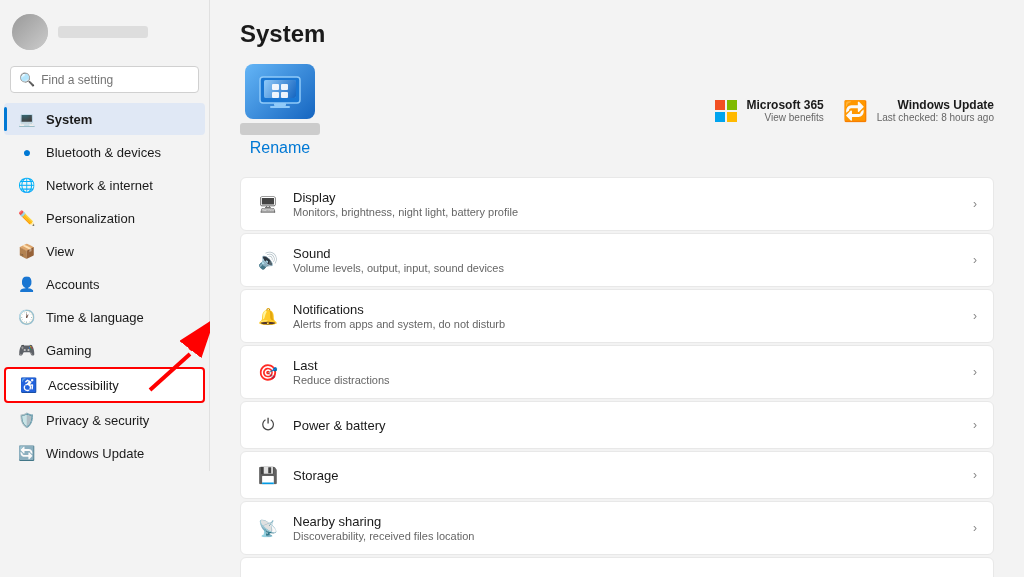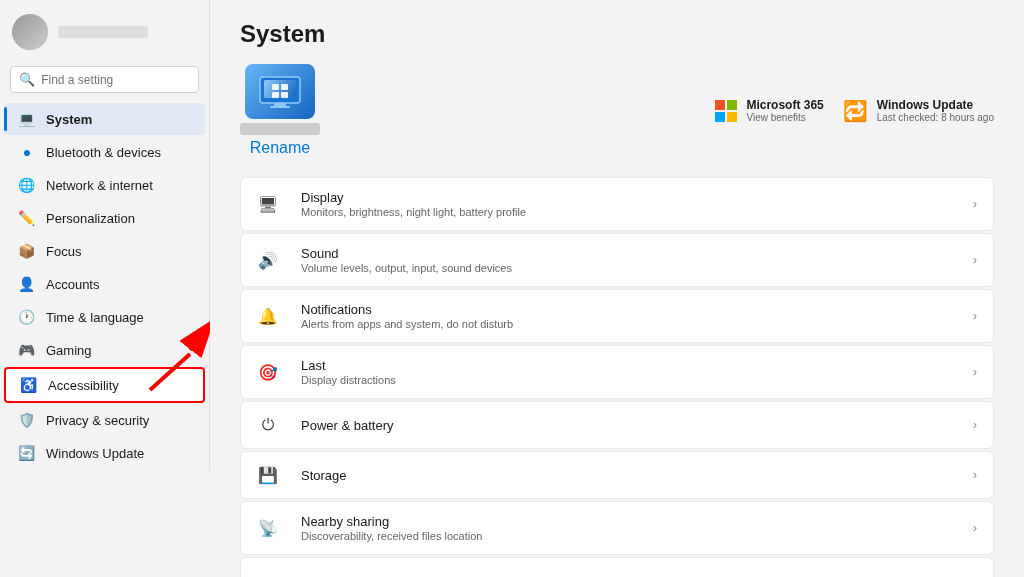--- a/index.html
+++ b/index.html
@@ -156,21 +156,21 @@
       align-items: center;
       gap: 8px;
       font-size: 12px;
       color: #1a1a1a;
     }
     .ms365-icon {
       width: 24px; height: 24px;
       display: flex; align-items: center; justify-content: center;
     }
     .action-texts {
-      display: flex; flex-direction: column;
+      display: flex; flex-direction: column; align-items: flex-end;
     }
     .action-title {
       font-size: 12px;
       font-weight: 600;
     }
     .action-sub {
       font-size: 10px;
       color: #666;
     }
     
@@ -195,21 +195,20 @@
       height: 22px;
       display: flex;
       align-items: center;
       justify-content: center;
       font-size: 16px;
       color: #444;
       flex-shrink: 0;
     }
     .settings-item-text {
       flex: 1;
-      margin-left: 8px;
     }
     .settings-item-title {
       font-size: 13px;
       font-weight: 500;
       color: #1a1a1a;
     }
     .settings-item-sub {
       font-size: 11px;
       color: #666;
       margin-top: 1px;
@@ -268,21 +267,21 @@
           <span class="nav-label">Network &amp; internet</span>
         </div>
 
         <div class="nav-item">
           <span class="nav-icon">✏️</span>
           <span class="nav-label">Personalization</span>
         </div>
 
         <div class="nav-item">
           <span class="nav-icon">📦</span>
-          <span class="nav-label">Focus</span>
+          <span class="nav-label">View</span>
         </div>
 
         <div class="nav-item">
           <span class="nav-icon">👤</span>
           <span class="nav-label">Accounts</span>
         </div>
 
         <div class="nav-item">
           <span class="nav-icon">🕐</span>
           <span class="nav-label">Time &amp; language</span>
@@ -406,21 +405,21 @@
           <div class="settings-item-title">Notifications</div>
           <div class="settings-item-sub">Alerts from apps and system, do not disturb</div>
         </div>
         <div class="settings-item-chevron">›</div>
       </div>
 
       <div class="settings-item">
         <div class="settings-item-icon">🎯</div>
         <div class="settings-item-text">
           <div class="settings-item-title">Last</div>
-          <div class="settings-item-sub">Display distractions</div>
+          <div class="settings-item-sub">Reduce distractions</div>
         </div>
         <div class="settings-item-chevron">›</div>
       </div>
 
       <div class="settings-item">
         <div class="settings-item-icon">⏻</div>
         <div class="settings-item-text">
           <div class="settings-item-title">Power &amp; battery</div>
         </div>
         <div class="settings-item-chevron">›</div>

